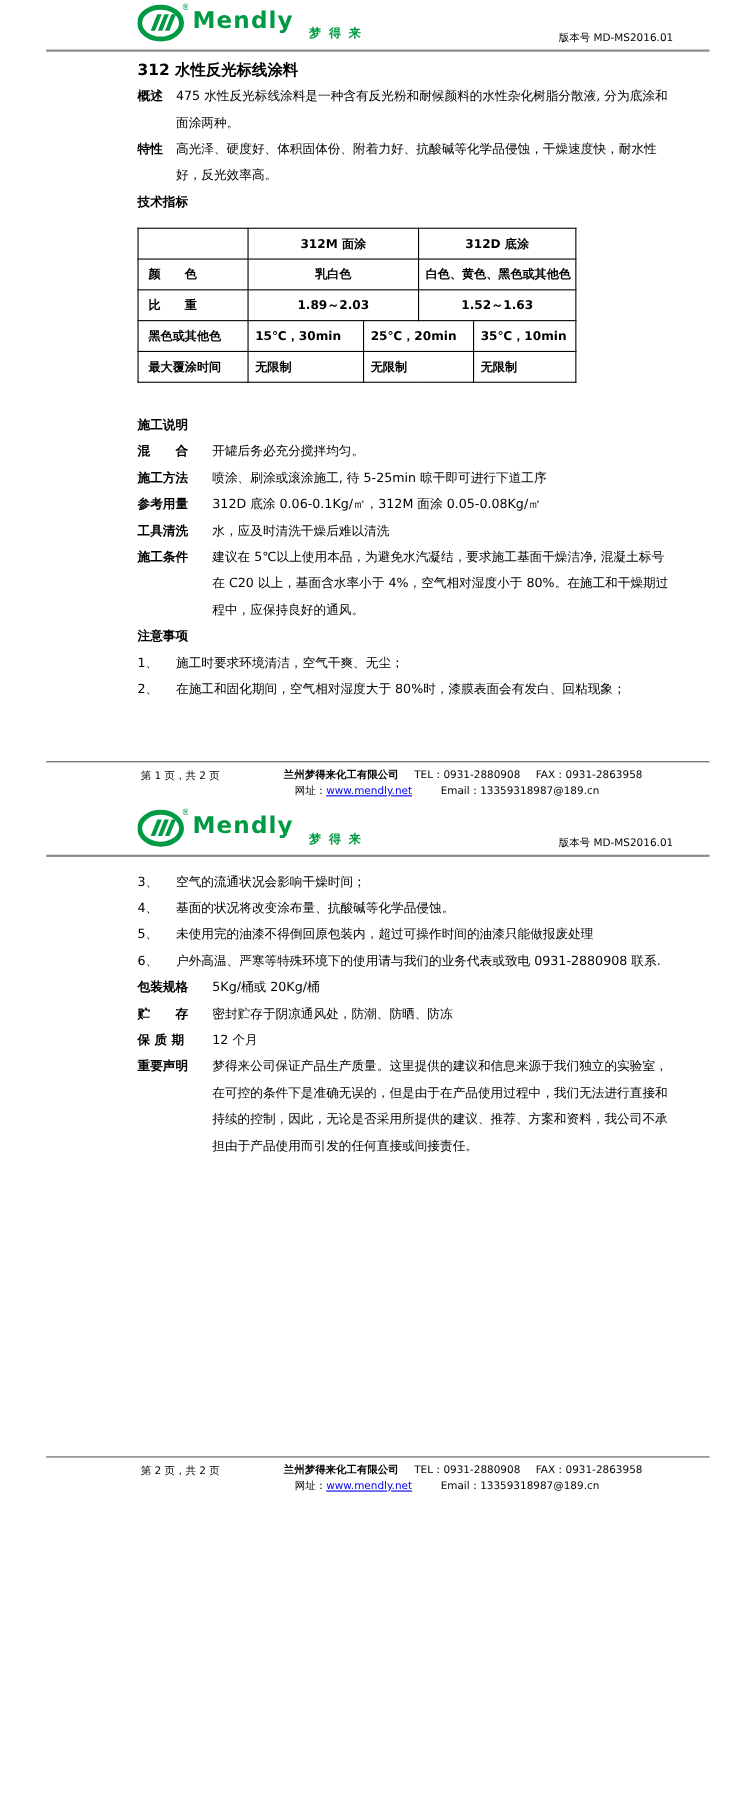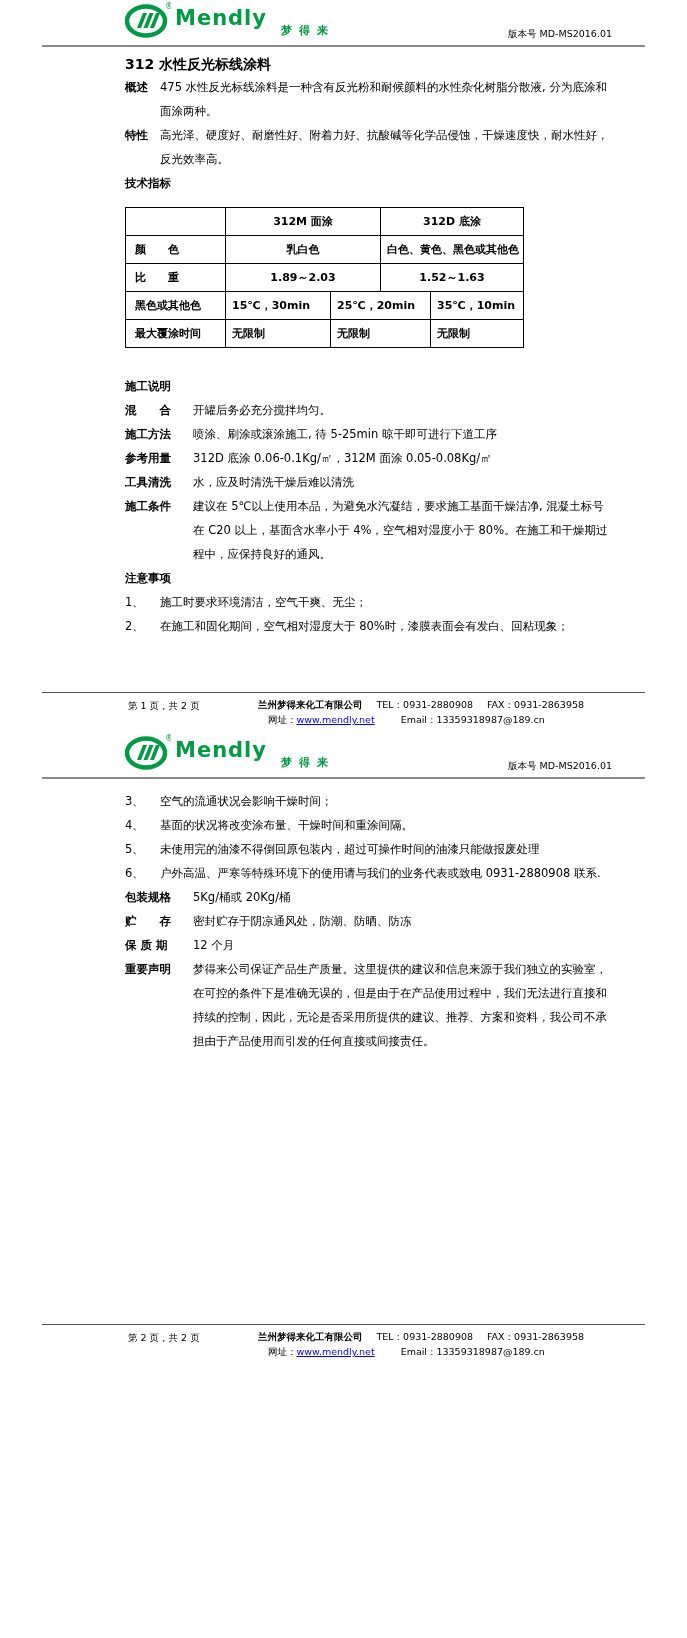--- a/index.html
+++ b/index.html
@@ -87,21 +87,21 @@
 
     <div class="content">
 
       <div class="row narrow">
         <span class="lbl">概述</span>
         <span class="txt">475 水性反光标线涂料是一种含有反光粉和耐候颜料的水性杂化树脂分散液, 分为底涂和面涂两种。</span>
       </div>
 
       <div class="row narrow">
         <span class="lbl">特性</span>
-        <span class="txt">高光泽、硬度好、耐磨性好、附着力好、抗酸碱等化学品侵蚀，干燥速度快，耐水性好，反光效率高。</span>
+        <span class="txt">高光泽、硬度好、体积固体份、附着力好、抗酸碱等化学品侵蚀，干燥速度快，耐水性好，反光效率高。</span>
       </div>
 
       <div class="sec-head">技术指标</div>
 
       <table class="spec">
         <colgroup>
           <col style="width:100px">
             <col style="width:105px">
             <col style="width:50px">
             <col style="width:50px">
@@ -218,21 +218,21 @@
     <hr class="hrule">
 
     <div class="content p2-content-top">
 
       <div class="row narrow note">
         <span class="lbl">3、</span>
         <span class="txt">空气的流通状况会影响干燥时间；</span>
       </div>
       <div class="row narrow note">
         <span class="lbl">4、</span>
-        <span class="txt">基面的状况将改变涂布量、干燥时间和重涂间隔。</span>
+        <span class="txt">基面的状况将改变涂布量、抗酸碱等化学品侵蚀。</span>
       </div>
       <div class="row narrow note">
         <span class="lbl">5、</span>
         <span class="txt">未使用完的油漆不得倒回原包装内，超过可操作时间的油漆只能做报废处理</span>
       </div>
       <div class="row narrow note">
         <span class="lbl">6、</span>
         <span class="txt">户外高温、严寒等特殊环境下的使用请与我们的业务代表或致电 0931-2880908 联系.</span>
       </div>
 

